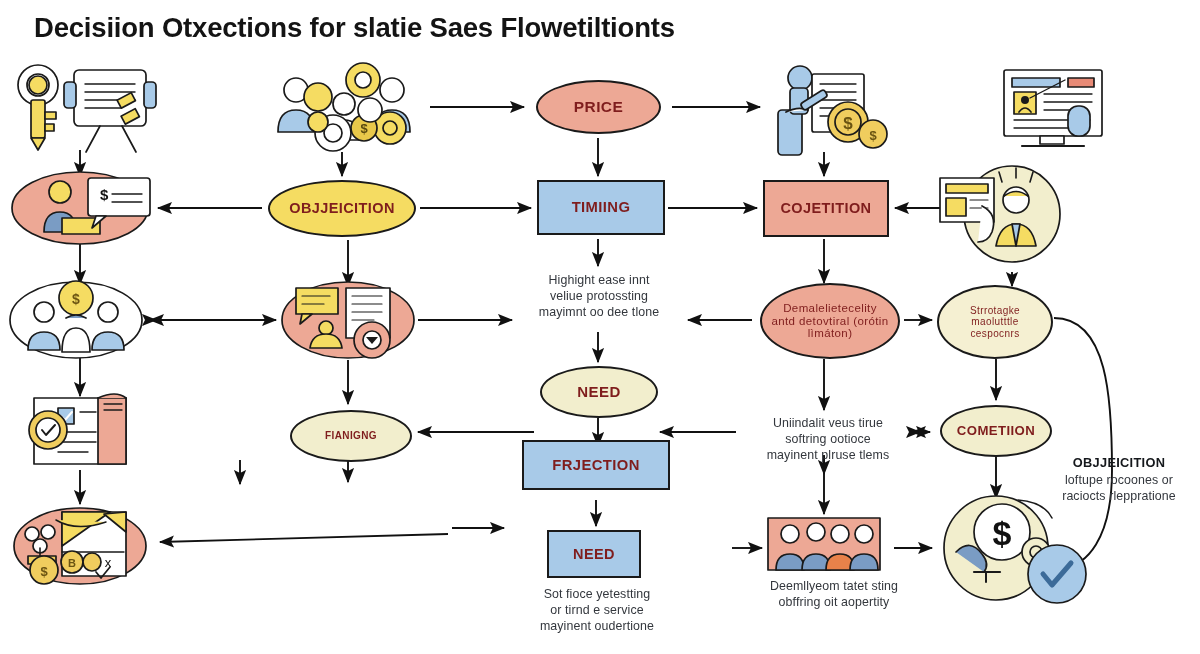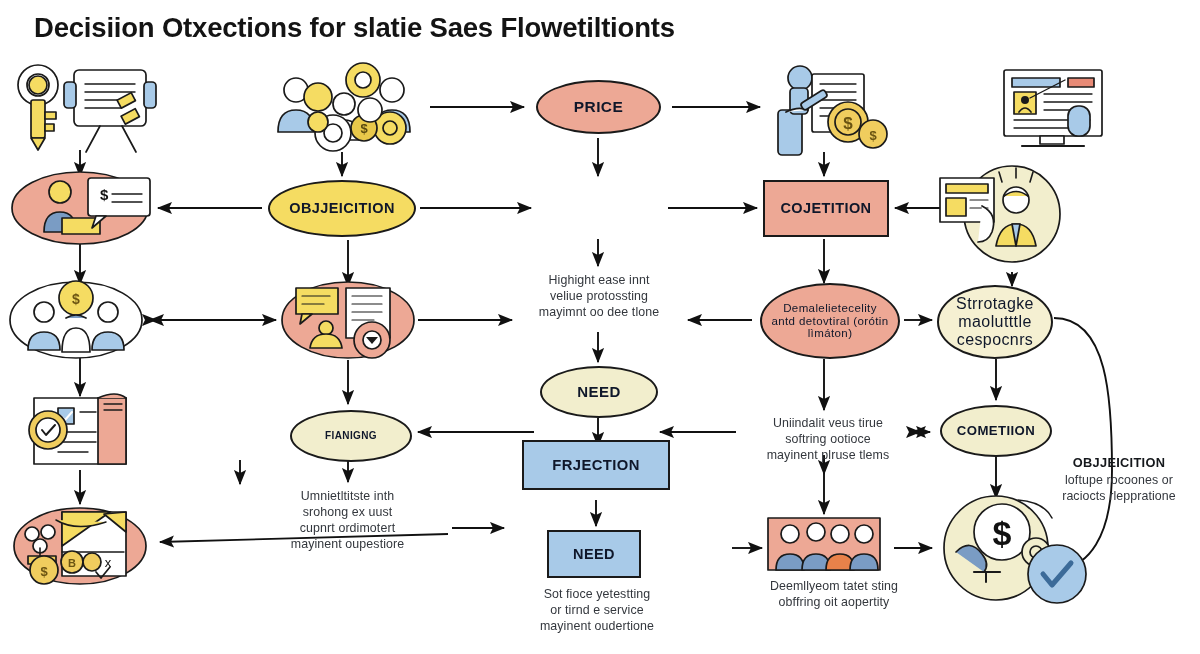--- a/index.html
+++ b/index.html
@@ -7,21 +7,21 @@
     width:1200px;height:654px;background:#ffffff;
     font-family:"Liberation Sans",sans-serif;
     overflow:hidden;position:relative;
   }
   #canvas{position:absolute;left:0;top:0;width:1200px;height:654px;padding-left:18px;}
   svg.layer{position:absolute;left:0;top:0;width:1200px;height:654px;pointer-events:none;}
   .node{position:absolute;display:flex;align-items:center;justify-content:center;
         text-align:center;box-sizing:border-box;}
   .ellipse{border:2.2px solid #1a1a1a;border-radius:50%;}
   .rect{border:2.2px solid #1a1a1a;}
-  .node-label{font-weight:bold;letter-spacing:.4px;color:#0f172a;line-height:1.12;}
+  .node-label{font-weight:bold;letter-spacing:.4px;color:#7f1d1d;line-height:1.12;}
   .textblock{position:absolute;text-align:center;color:#33373d;line-height:1.30;
              font-size:12.4px;letter-spacing:.1px;}
   .textblock .hd{font-weight:bold;color:#15181c;font-size:12.8px;letter-spacing:.3px;}
   #page-title{position:absolute;left:34px;top:12px;font-size:27.5px;font-weight:bold;
               color:#141414;letter-spacing:-.2px;white-space:nowrap;}
 </style>
 </head>
 <body>
 
 <div id="canvas">
@@ -302,31 +302,34 @@
   </svg>
 
   <div class="node ellipse" style="left:536px;top:80px;width:125px;height:54px;background:#eda895;">
     <span class="node-label" style="font-size:15.5px;">PRICE</span>
   </div>
 
   <div class="node ellipse" style="left:268px;top:180px;width:148px;height:57px;background:#f5dc62;">
     <span class="node-label" style="font-size:14.5px;">OBJJEICITION</span>
   </div>
 
+  <div class="node rect" style="left:537px;top:180px;width:128px;height:55px;background:#a8cae8;">
+    <span class="node-label" style="font-size:14.8px;">TIMIING</span>
+  </div>
 
   <div class="node rect" style="left:763px;top:180px;width:126px;height:57px;background:#eda895;">
     <span class="node-label" style="font-size:14.5px;">COJETITION</span>
   </div>
 
   <div class="node ellipse" style="left:760px;top:283px;width:140px;height:76px;background:#eda895;">
     <span class="node-label" style="font-size:11.5px;font-weight:normal;padding:0 8px;">Demalelietecelity antd detovtiral (orótin lìmáton)</span>
   </div>
 
   <div class="node ellipse" style="left:937px;top:285px;width:116px;height:74px;background:#f5f0d2;">
-    <span class="node-label" style="font-size:16px;font-weight:normal;padding:0 8px;">Strrotagke maolutttle cespocnrs</span>
+    <span class="node-label" style="font-size:10px;font-weight:normal;padding:0 8px;">Strrotagke maolutttle cespocnrs</span>
   </div>
 
   <div class="node ellipse" style="left:540px;top:366px;width:118px;height:52px;background:#f2eecd;">
     <span class="node-label" style="font-size:15px;">NEED</span>
   </div>
 
   <div class="node ellipse" style="left:290px;top:410px;width:122px;height:52px;background:#f2eecd;">
     <span class="node-label" style="font-size:10px;">FIANIGNG</span>
   </div>
 
@@ -341,26 +344,20 @@
   <div class="node rect" style="left:547px;top:530px;width:94px;height:48px;background:#a8cae8;">
     <span class="node-label" style="font-size:14.5px;">NEED</span>
   </div>
 
   <div class="textblock" style="left:520px;top:272px;width:158px;">
     <div>Highight ease innt</div>
     <div>veliue protossting</div>
     <div>mayimnt oo dee tlone</div>
   </div>
 
-  <div class="textblock" style="left:250px;top:488px;width:195px;">
-    <div>Umnietltitste inth</div>
-    <div>srohong ex uust</div>
-    <div>cupnrt ordimotert</div>
-    <div>mayinent oupestiore</div>
-  </div>
 
   <div class="textblock" style="left:744px;top:415px;width:168px;">
     <div>Uniindalit veus tirue</div>
     <div>softring ootioce</div>
     <div>mayinent plruse tlems</div>
   </div>
 
   <div class="textblock" style="left:508px;top:586px;width:178px;">
     <div>Sot fioce yetestting</div>
     <div>or tirnd e service</div>

